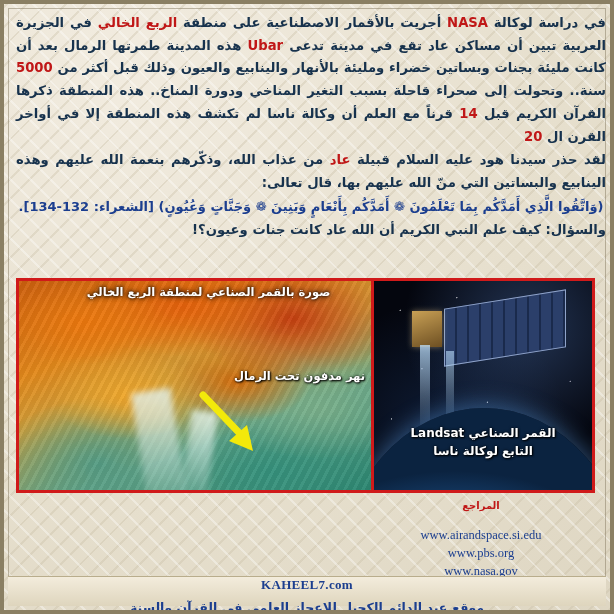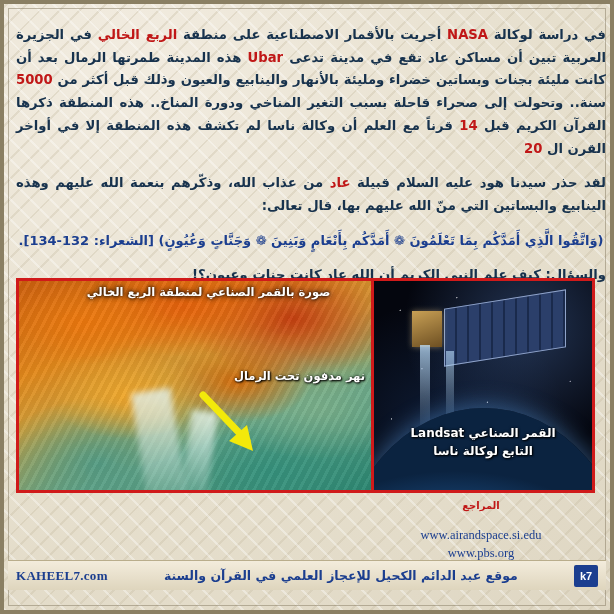--- a/index.html
+++ b/index.html
@@ -41,21 +41,21 @@
     direction: rtl;
     text-align: justify;
     text-align-last: right;
     font-family: "DejaVu Sans", sans-serif;
     font-size: 13.2px;
     line-height: 1.72;
     color: #17324d;
     font-weight: bold;
   }
   .text-block p {
-    margin: 12px 0 1px 0;
+    margin: 0 0 1px 0;
   }
   .red { color: #c01717; }
   .aya {
     color: #1b3e8f;
     direction: rtl;
   }
   .question { color: #17324d; }
 
   
   .media-row {
@@ -268,44 +268,46 @@
     line-height: 1.45;
     text-decoration: none;
     font-family: "Liberation Serif", serif;
   }
 
   
   .footer {
     position: absolute;
     left: 4px;
     right: 4px;
-    bottom: 20px;
+    bottom: 4px;
     height: 30px;
     background: linear-gradient(180deg, #f3ecdc, #ded5bd);
     border-top: 1px solid #b9ad8c;
     display: flex;
     align-items: center;
     justify-content: space-between;
     padding: 0 8px;
     box-sizing: border-box;
+    flex-direction: column;
   }
   .footer-left {
     color: #1b3e8f;
     font-size: 13px;
     font-weight: bold;
     font-family: "Liberation Serif", serif;
     letter-spacing: 0.3px;
   }
   .footer-center {
     direction: rtl;
     color: #1b3e8f;
     font-size: 12.5px;
     font-weight: bold;
     flex: 1;
     text-align: center;
+    margin-top: 7px;
   }
   .footer-logo {
     width: 24px;
     height: 22px;
     background: #1b3e8f;
     color: #fff;
     font-size: 11px;
     font-weight: bold;
     display: flex;
     align-items: center;

